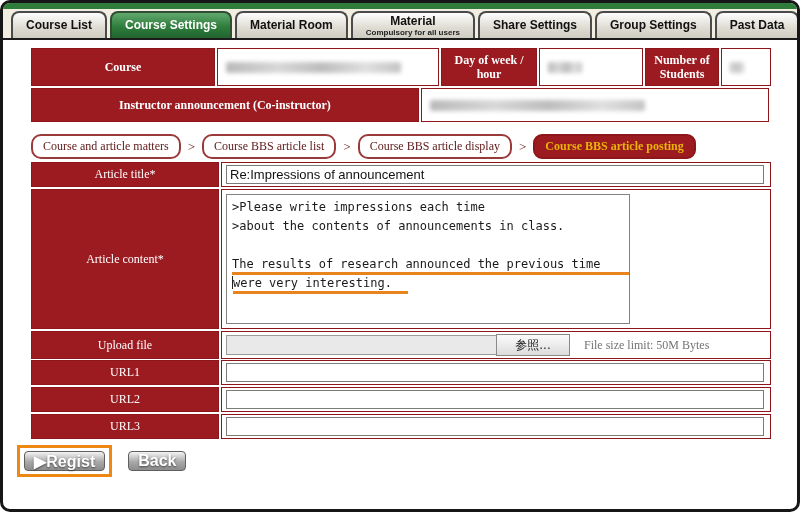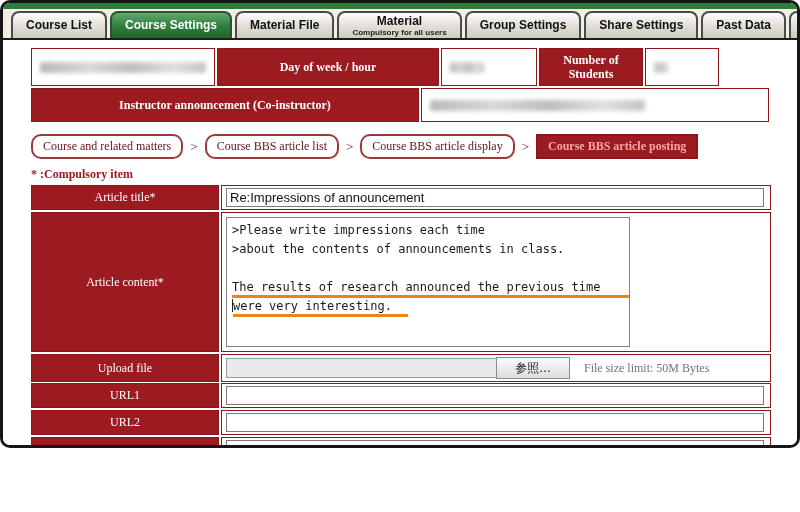--- a/index.html
+++ b/index.html
@@ -1,18 +1,18 @@
 <!DOCTYPE html>
 <html><head>
 <meta charset="utf-8">
 <style>
   * { margin:0; padding:0; box-sizing:border-box; }
   html,body { width:800px; height:512px; background:#fff; font-family:"Liberation Sans",sans-serif; }
 
-  .window { width:800px; height:448px; border:3px solid #161616; border-radius:10px; overflow:hidden; background:#fff; }
+  .window { width:800px; height:512px; border:3px solid #161616; border-radius:10px; overflow:hidden; background:#fff; }
   .top-strip { height:6px; background:#2e7d3b; }
 
   
   .tabbar { height:31px; background:#f2efe2; display:flex; align-items:stretch; padding:2px 0 0 8px; border-bottom:2px solid #1c1c1c; }
   .tab { display:flex; flex-direction:column; justify-content:center; align-items:center; margin-right:3px;
          padding:2px 13px; border:2px solid #4a4a4a; border-bottom:none; border-radius:8px 8px 0 0;
          background:linear-gradient(#fdfdfd,#dedbd2 60%,#cfccc2); cursor:pointer; }
   .tab .t1 { font-size:12px; font-weight:bold; color:#111; white-space:nowrap; line-height:13px; }
   .tab .t2 { font-size:8px; font-weight:bold; color:#222; white-space:nowrap; line-height:9px; }
   .tab.active { background:linear-gradient(#63a86f,#2e7d3b 55%,#226430); border-color:#2f4f33; }
@@ -30,21 +30,21 @@
   .crow1 { grid-template-columns:184px 222px 96px 104px 74px 50px; height:38px; }
   .crow2 { grid-template-columns:388px 348px; height:34px; }
   .ccell { border:1px solid #8e161b; display:flex; align-items:center; }
   .ccell.lab { background:#9b1b21; color:#fff; font-weight:bold; font-size:12px; justify-content:center; text-align:center; line-height:14px; padding:0 4px; }
   .ccell.val { background:#fff; padding:0 8px; }
 
   
   .breadcrumb { margin-top:12px; display:flex; align-items:center; font-family:"Liberation Serif",serif; }
   .crumb { border:2px solid #9b3a3a; border-radius:10px; background:#fff; color:#5d1616; font-size:12px;
            padding:3px 10px; white-space:nowrap; cursor:pointer; }
-  .crumb.active { background:#9b1b21; border-color:#8e161b; color:#fca5a5; font-weight:bold; border-radius:0; }
+  .crumb.active { background:#9b1b21; border-color:#8e161b; color:#eab308; font-weight:bold; border-radius:9px; }
   .crumb-sep { margin:0 7px; color:#5d1616; font-size:13px; }
 
   .compulsory { margin-top:8px; font-family:"Liberation Serif",serif; font-weight:bold; font-size:12px; color:#9b1b21; }
 
   
   .ftable { margin-top:3px; width:742px; }
   .frow { display:grid; grid-template-columns:188px 550px; grid-gap:2px; margin-bottom:2px; }
   .flabel { background:#9b1b21; border:1px solid #8e161b; color:#fff; font-family:"Liberation Serif",serif;
             font-weight:normal; font-size:12px; display:flex; align-items:center; justify-content:center; text-align:center; }
   .fvalue { background:#fff; border:1px solid #8e161b; display:flex; align-items:flex-end; padding:2px 4px; }
@@ -84,45 +84,46 @@
   <div class="top-strip"></div>
 
   <div class="tabbar">
     <div class="tab">
         <span class="t1">Course List</span>
       </div>
     <div class="tab active">
         <span class="t1">Course Settings</span>
       </div>
     <div class="tab">
-        <span class="t1">Material File</span>
+        <span class="t1">Material Room</span>
       </div>
     <div class="tab">
       <span class="t1">Material</span>
       <span class="t2">Compulsory for all users</span>
     </div>
     <div class="tab">
+        <span class="t1">Share Settings</span>
+      </div>
+    <div class="tab">
         <span class="t1">Group Settings</span>
-      </div>
-    <div class="tab">
-        <span class="t1">Share Settings</span>
       </div>
     <div class="tab">
         <span class="t1">Past Data</span>
       </div>
     <div class="tab">
       
       
     </div>
   </div>
 
   <div class="content">
 
     <div class="ctable">
       <div class="crow crow1">
+        <div class="ccell lab">Course</div>
         <div class="ccell val">
             <span class="redacted" style="width:175px"></span>
           </div>
         <div class="ccell lab">Day of week / hour</div>
         <div class="ccell val">
             <span class="redacted" style="width:34px"></span>
           </div>
         <div class="ccell lab">Number of Students</div>
         <div class="ccell val">
             <span class="redacted" style="width:14px"></span>
@@ -130,30 +131,29 @@
       </div>
       <div class="crow crow2">
         <div class="ccell lab">Instructor announcement (Co-instructor)</div>
         <div class="ccell val">
             <span class="redacted" style="width:215px"></span>
           </div>
       </div>
     </div>
 
     <div class="breadcrumb">
-      <span class="crumb">Course and related matters</span>
+      <span class="crumb">Course and article matters</span>
       <span class="crumb-sep">&gt;</span>
       <span class="crumb">Course BBS article list</span>
       <span class="crumb-sep">&gt;</span>
       <span class="crumb">Course BBS article display</span>
       <span class="crumb-sep">&gt;</span>
       <span class="crumb active">Course BBS article posting</span>
     </div>
 
-    <div class="compulsory">* :Compulsory item</div>
 
     <div class="ftable">
 
       <div class="frow r-title">
         <div class="flabel">Article title*</div>
         <div class="fvalue">
           <input class="text-input" type="text" value="Re:Impressions of announcement" style="">
         </div>
       </div>
 

